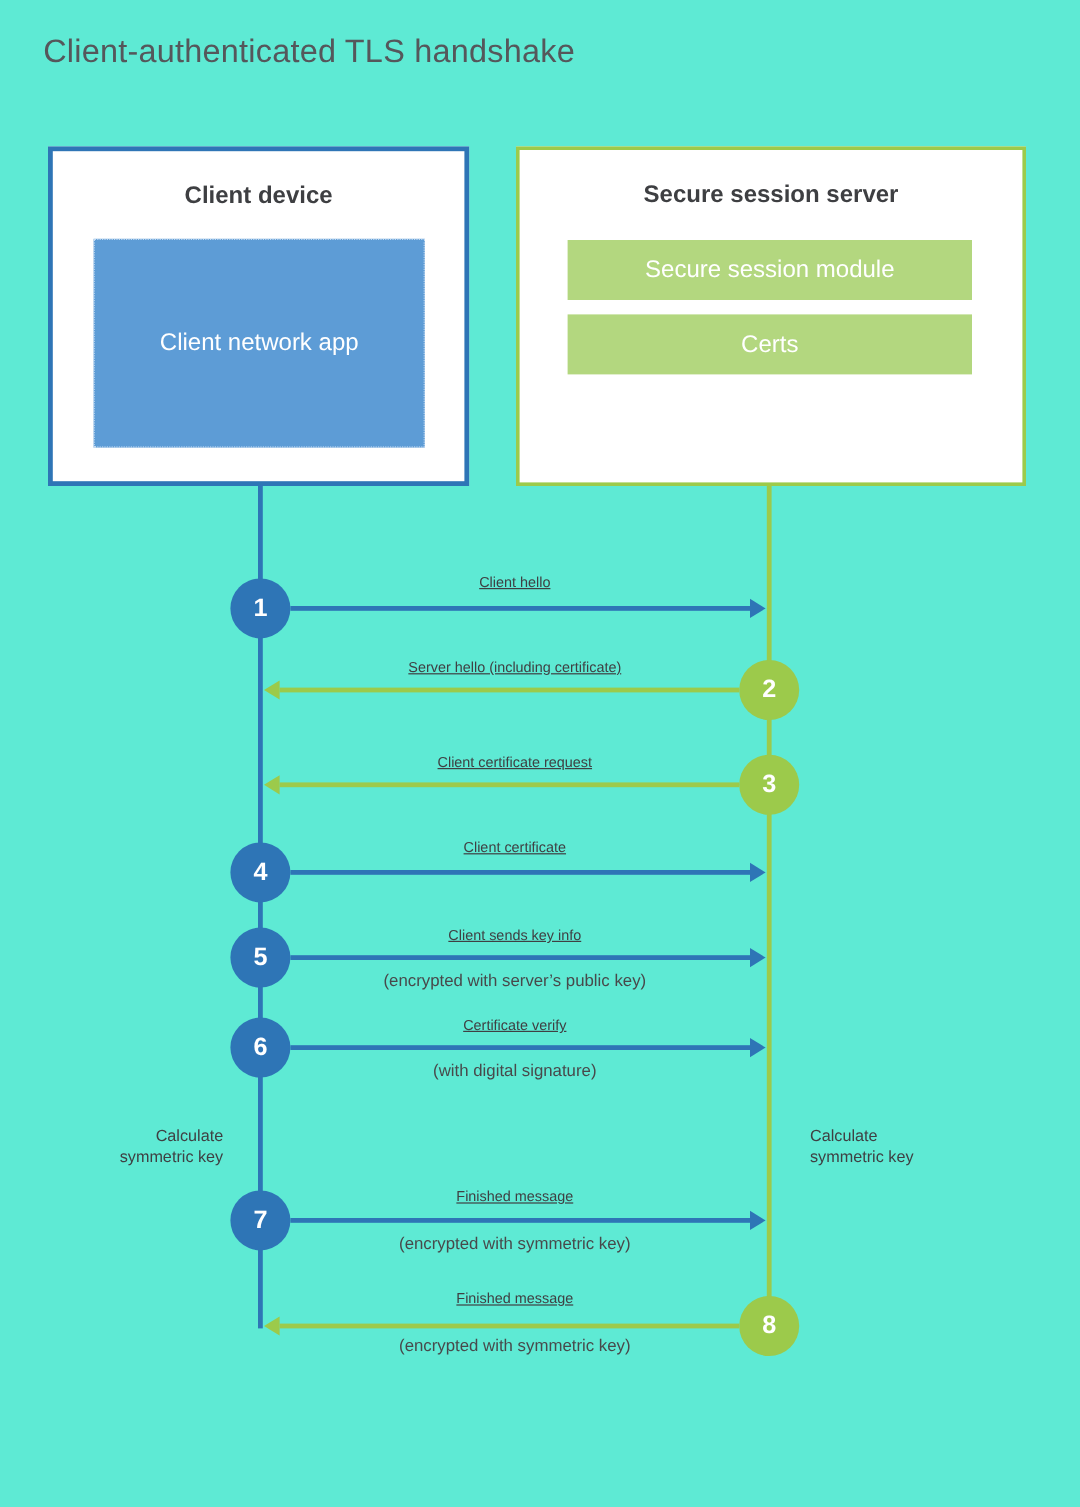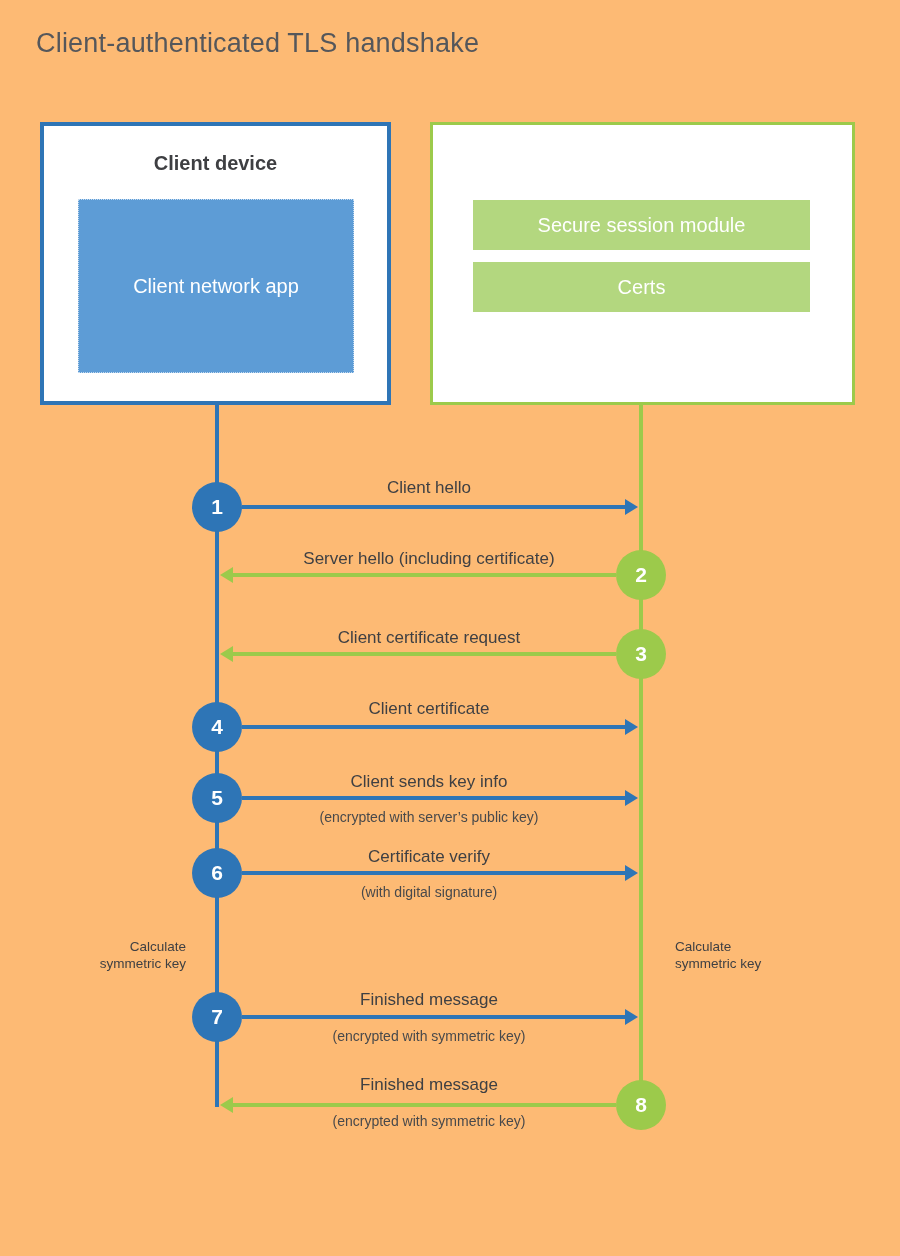--- a/index.html
+++ b/index.html
@@ -8,21 +8,21 @@
     --green:#9cca4b;
     --green-fill:#b3d77f;
     --title-color:#55575b;
     --header-color:#3e3f42;
     --label-color:#3f4043;
     --sublabel-color:#48494b;
   }
   *{margin:0;padding:0;box-sizing:border-box;}
   html,body{background:#ffffff;}
   body{font-family:"Liberation Sans", sans-serif;}
-  #canvas{position:relative;width:900px;height:1256px;background:#fdba74;overflow:hidden;}
+  #canvas{position:relative;width:900px;height:1256px;background:#5eead4;overflow:hidden;}
 
   .page-title{position:absolute;left:36px;top:28px;font-size:27px;font-weight:300;
     color:var(--title-color);letter-spacing:.2px;}
 
   
   .actor-box{position:absolute;top:122px;height:283px;background:#fff;}
   .client-box{left:40px;width:351px;border:4px solid var(--blue);}
   .server-box{left:430px;width:425px;border:3px solid var(--green);}
   .actor-title{margin-top:26px;text-align:center;font-size:20px;font-weight:bold;color:var(--header-color);}
 
@@ -52,21 +52,21 @@
   .a-green{background:var(--green);left:233px;width:383px;}
   .a-right::after{content:"";position:absolute;right:-13px;top:-6px;width:0;height:0;
     border-top:8px solid transparent;border-bottom:8px solid transparent;
     border-left:13px solid var(--blue);}
   .a-left::before{content:"";position:absolute;left:-13px;top:-6px;width:0;height:0;
     border-top:8px solid transparent;border-bottom:8px solid transparent;
     border-right:13px solid var(--green);}
 
   
   .msg{position:absolute;left:229px;width:400px;text-align:center;
-    font-size:17px;color:var(--label-color);}
+    font-size:12px;color:var(--label-color);text-decoration:underline;}
   .submsg{position:absolute;left:229px;width:400px;text-align:center;
     font-size:14px;color:var(--sublabel-color);}
 
   
   .note{position:absolute;font-size:13.5px;line-height:17px;color:var(--label-color);}
   .note-decrypt{left:666px;top:763px;width:162px;text-align:left;}
   .note-calc-left{left:66px;top:938px;width:120px;text-align:right;}
   .note-calc-right{left:675px;top:938px;width:120px;text-align:left;}
 </style>
 </head>
@@ -77,20 +77,21 @@
   <div class="page-title">Client-authenticated TLS handshake</div>
 
   <div class="actor-box client-box">
     <div class="actor-title">Client device</div>
     <div class="app-box">
       <span>Client network app</span>
     </div>
   </div>
 
   <div class="actor-box server-box">
+    <div class="actor-title">Secure session server</div>
     <div class="module-bar" style="top:137px">Certs</div>
     <div class="module-bar" style="top:75px">Secure session module</div>
   </div>
 
   <div class="lifeline blue"></div>
   <div class="lifeline green"></div>
 
   <div class="circle c-blue" style="left:192px;top:482px">1</div>
   <div class="arrow a-blue a-right" style="top:505px"></div>
   <div class="msg" style="top:478px">Client hello</div>

